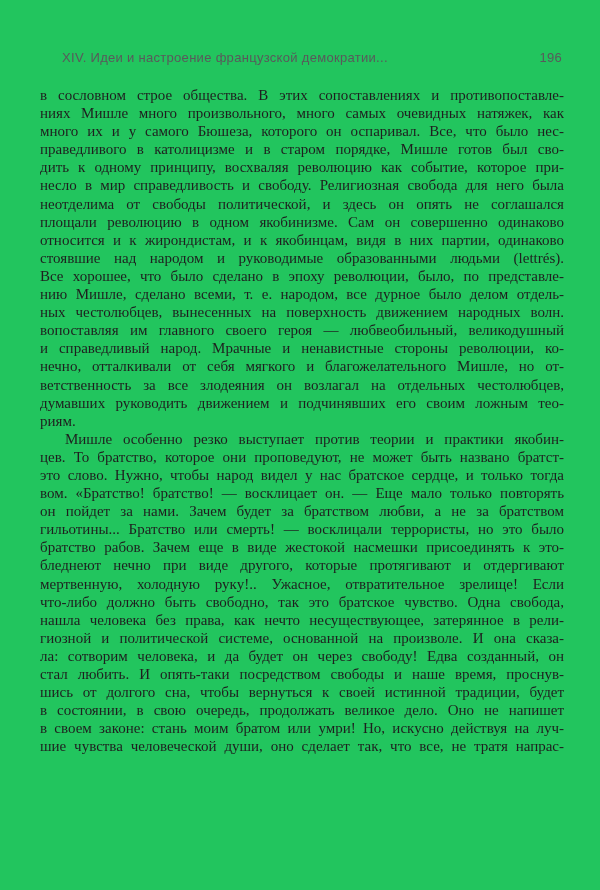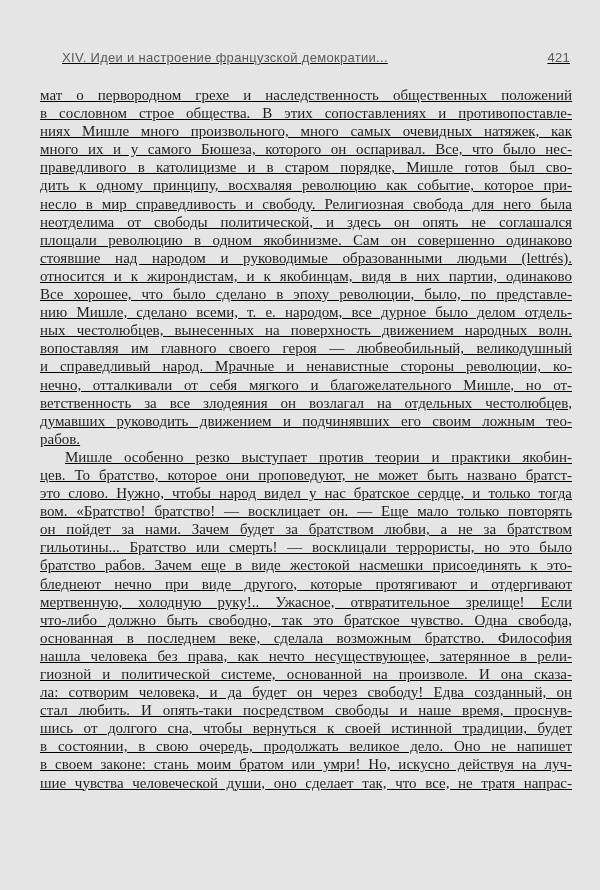--- a/index.html
+++ b/index.html
@@ -4,25 +4,24 @@
 <style>
   html, body {
     margin: 0;
     padding: 0;
     background: #fbfbfa;
   }
   .page {
     position: relative;
     width: 600px;
     height: 890px;
-    background: #e5e5e5;
+    background: #22c55e;
     box-sizing: border-box;
-    padding: 50px 28px 0 40px;
+    padding: 50px 36px 0 40px;
     overflow: hidden;
-    text-decoration: underline;
   }
   .page-header {
     display: flex;
     justify-content: space-between;
     align-items: baseline;
     font-family: "Liberation Sans", "DejaVu Sans", sans-serif;
     font-size: 13px;
     color: #59595b;
     letter-spacing: 0.3px;
     margin-bottom: 21px;
@@ -53,58 +52,56 @@
   .line.first-indent {
     text-indent: 25px;
   }
 </style>
 </head>
 <body>
 
 <div class="page">
   <header class="page-header">
     <span class="running-title">XIV. Идеи и настроение французской демократии...</span>
-    <span class="page-number">421</span>
+    <span class="page-number">196</span>
   </header>
 
   <main class="text-block">
       <div class="para">
-        <div class="line">мат о первородном грехе и наследственность общественных положений</div>
         <div class="line">в сословном строе общества. В этих сопоставлениях и противопоставле-</div>
         <div class="line">ниях Мишле много произвольного, много самых очевидных натяжек, как</div>
         <div class="line">много их и у самого Бюшеза, которого он оспаривал. Все, что было нес-</div>
         <div class="line">праведливого в католицизме и в старом порядке, Мишле готов был сво-</div>
         <div class="line">дить к одному принципу, восхваляя революцию как событие, которое при-</div>
         <div class="line">несло в мир справедливость и свободу. Религиозная свобода для него была</div>
         <div class="line">неотделима от свободы политической, и здесь он опять не соглашался</div>
         <div class="line">площали революцию в одном якобинизме. Сам он совершенно одинаково</div>
+        <div class="line">относится и к жирондистам, и к якобинцам, видя в них партии, одинаково</div>
         <div class="line">стоявшие над народом и руководимые образованными людьми (lettrés).</div>
-        <div class="line">относится и к жирондистам, и к якобинцам, видя в них партии, одинаково</div>
         <div class="line">Все хорошее, что было сделано в эпоху революции, было, по представле-</div>
         <div class="line">нию Мишле, сделано всеми, т. е. народом, все дурное было делом отдель-</div>
         <div class="line">ных честолюбцев, вынесенных на поверхность движением народных волн.</div>
         <div class="line">вопоставляя им главного своего героя — любвеобильный, великодушный</div>
         <div class="line">и справедливый народ. Мрачные и ненавистные стороны революции, ко-</div>
         <div class="line">нечно, отталкивали от себя мягкого и благожелательного Мишле, но от-</div>
         <div class="line">ветственность за все злодеяния он возлагал на отдельных честолюбцев,</div>
         <div class="line">думавших руководить движением и подчинявших его своим ложным тео-</div>
-        <div class="line last">рабов.</div>
+        <div class="line last">риям.</div>
       </div>
       <div class="para">
         <div class="line first-indent">Мишле особенно резко выступает против теории и практики якобин-</div>
         <div class="line">цев. То братство, которое они проповедуют, не может быть названо братст-</div>
         <div class="line">это слово. Нужно, чтобы народ видел у нас братское сердце, и только тогда</div>
         <div class="line">вом. «Братство! братство! — восклицает он. — Еще мало только повторять</div>
         <div class="line">он пойдет за нами. Зачем будет за братством любви, а не за братством</div>
         <div class="line">гильотины... Братство или смерть! — восклицали террористы, но это было</div>
         <div class="line">братство рабов. Зачем еще в виде жестокой насмешки присоединять к это-</div>
         <div class="line">бледнеют нечно при виде другого, которые протягивают и отдергивают</div>
         <div class="line">мертвенную, холодную руку!.. Ужасное, отвратительное зрелище! Если</div>
         <div class="line">что-либо должно быть свободно, так это братское чувство. Одна свобода,</div>
-        <div class="line">основанная в последнем веке, сделала возможным братство. Философия</div>
         <div class="line">нашла человека без права, как нечто несуществующее, затерянное в рели-</div>
         <div class="line">гиозной и политической системе, основанной на произволе. И она сказа-</div>
         <div class="line">ла: сотворим человека, и да будет он через свободу! Едва созданный, он</div>
         <div class="line">стал любить. И опять-таки посредством свободы и наше время, проснув-</div>
         <div class="line">шись от долгого сна, чтобы вернуться к своей истинной традиции, будет</div>
         <div class="line">в состоянии, в свою очередь, продолжать великое дело. Оно не напишет</div>
         <div class="line">в своем законе: стань моим братом или умри! Но, искусно действуя на луч-</div>
         <div class="line">шие чувства человеческой души, оно сделает так, что все, не тратя напрас-</div>
       </div>
     </main>

